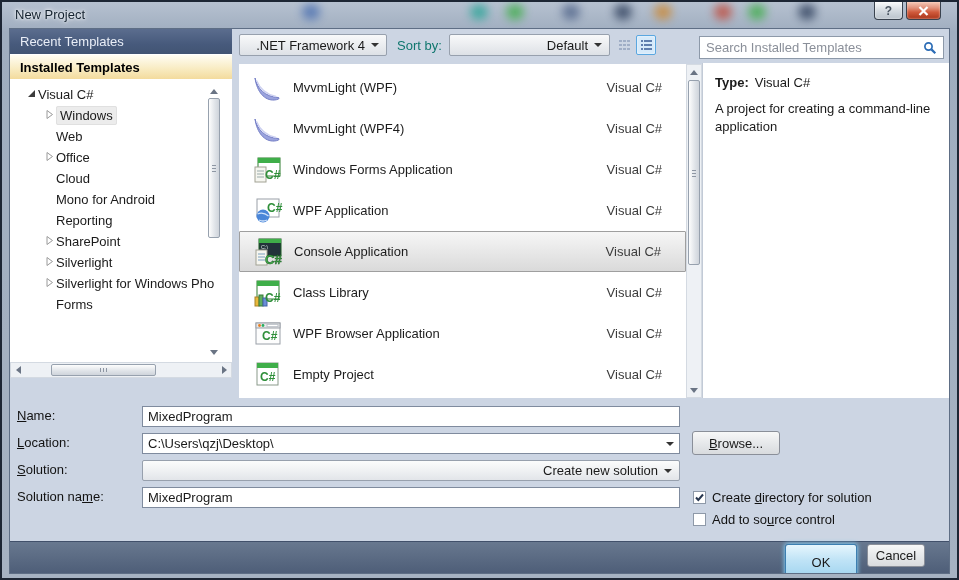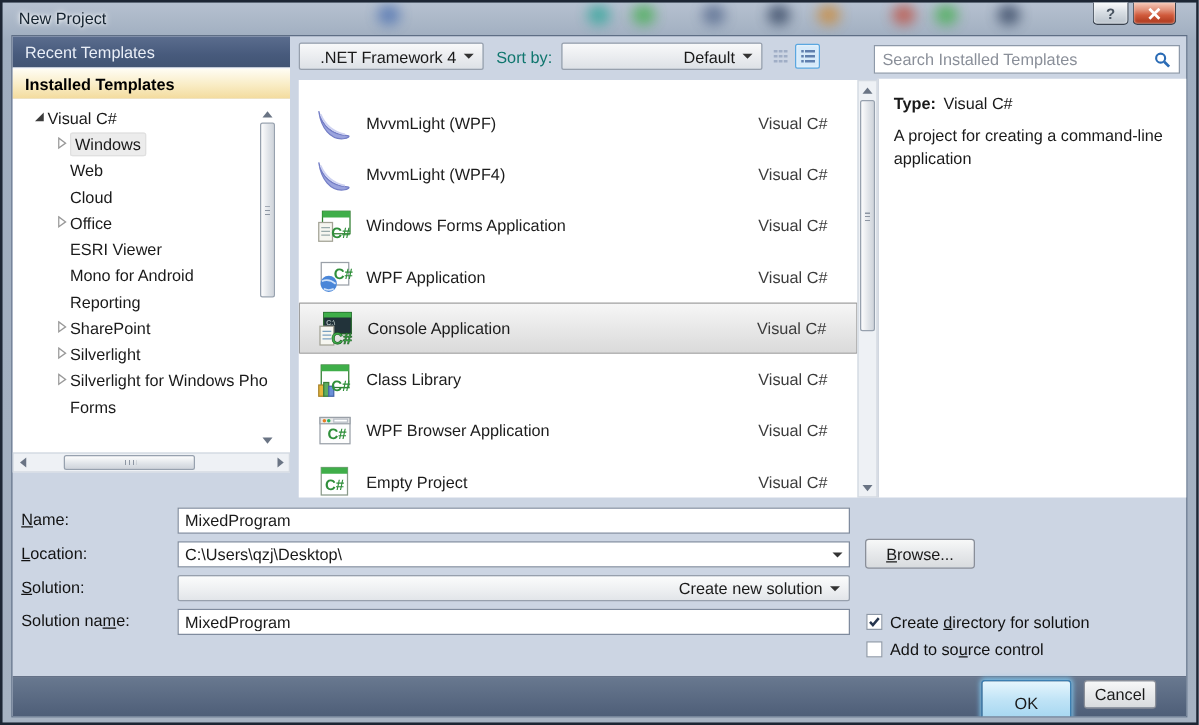--- a/index.html
+++ b/index.html
@@ -70,21 +70,21 @@
   .combo-text { flex:1; white-space:nowrap; overflow:hidden; }
   .combo-arrow { width:0; height:0; border-left:4px solid transparent; border-right:4px solid transparent;
                  border-top:4px solid #333; margin-left:6px; }
   .sortby { position:absolute; left:387px; top:9px; font-size:13px; color:#0f766e; }
   .view-btn { position:absolute; top:6px; width:20px; height:20px; display:flex; align-items:center;
               justify-content:center; border:1px solid transparent; border-radius:2px; }
   .view-btn.sel { border:1px solid #5aa7e0; background:#d6eafa; box-shadow:inset 0 0 2px #fff; }
 
   
   .list { position:absolute; left:229px; top:35px; width:447px; height:334px; background:#fff;
-          padding-top:14px; overflow:hidden; }
+          padding-top:3px; overflow:hidden; }
   .row { position:relative; height:41px; display:flex; align-items:center; padding:0 24px 0 12px; cursor:default; }
   .row .t-icon { width:32px; height:32px; flex:0 0 32px; margin-right:10px; }
   .row .t-name { flex:1; font-size:13px; color:#1c1c1c; }
   .row .t-lang { font-size:13px; color:#3c3c3c; }
   .row.sel { background:linear-gradient(#f6f6f6,#dadada); border:1px solid #9f9f9f; border-radius:1px; }
   .list-vscroll { left:676px; top:35px; width:16px; height:334px; }
   .tree-vscroll { left:197px; top:55px; width:16px; height:275px; border:none; background:transparent; }
   .tree-hscroll { left:0px; top:333px; width:222px; height:16px; }
 
   
@@ -157,25 +157,24 @@
 
     <div class="tree">
       <div id="tree-items">
           <div class="tree-item lvl0"><span class="tree-arrow"><svg width="11" height="11" viewBox="0 0 11 11">
                 <polygon points="9,2 9,9 2,9" fill="#3c3c3c"></polygon>
               </svg></span><span class="tree-label">Visual C#</span></div>
           <div class="tree-item lvl1"><span class="tree-arrow"><svg width="11" height="11" viewBox="0 0 11 11">
                 <polygon points="3,1.5 8.5,5.5 3,9.5" fill="#fff" stroke="#9a9a9a"></polygon>
               </svg></span><span class="tree-label hl">Windows</span></div>
           <div class="tree-item lvl1"><span class="tree-arrow"></span><span class="tree-label">Web</span></div>
-          <div class="tree-item lvl1"><span class="tree-arrow"></span><span class="tree-label">Cloud</span></div>
           <div class="tree-item lvl1"><span class="tree-arrow"><svg width="11" height="11" viewBox="0 0 11 11">
                 <polygon points="3,1.5 8.5,5.5 3,9.5" fill="#fff" stroke="#9a9a9a"></polygon>
               </svg></span><span class="tree-label">Office</span></div>
-          <div class="tree-item lvl1"><span class="tree-arrow"></span><span class="tree-label">ESRI Viewer</span></div>
+          <div class="tree-item lvl1"><span class="tree-arrow"></span><span class="tree-label">Cloud</span></div>
           <div class="tree-item lvl1"><span class="tree-arrow"></span><span class="tree-label">Mono for Android</span></div>
           <div class="tree-item lvl1"><span class="tree-arrow"></span><span class="tree-label">Reporting</span></div>
           <div class="tree-item lvl1"><span class="tree-arrow"><svg width="11" height="11" viewBox="0 0 11 11">
                 <polygon points="3,1.5 8.5,5.5 3,9.5" fill="#fff" stroke="#9a9a9a"></polygon>
               </svg></span><span class="tree-label">SharePoint</span></div>
           <div class="tree-item lvl1"><span class="tree-arrow"><svg width="11" height="11" viewBox="0 0 11 11">
                 <polygon points="3,1.5 8.5,5.5 3,9.5" fill="#fff" stroke="#9a9a9a"></polygon>
               </svg></span><span class="tree-label">Silverlight</span></div>
           <div class="tree-item lvl1"><span class="tree-arrow"><svg width="11" height="11" viewBox="0 0 11 11">
                 <polygon points="3,1.5 8.5,5.5 3,9.5" fill="#fff" stroke="#9a9a9a"></polygon>

